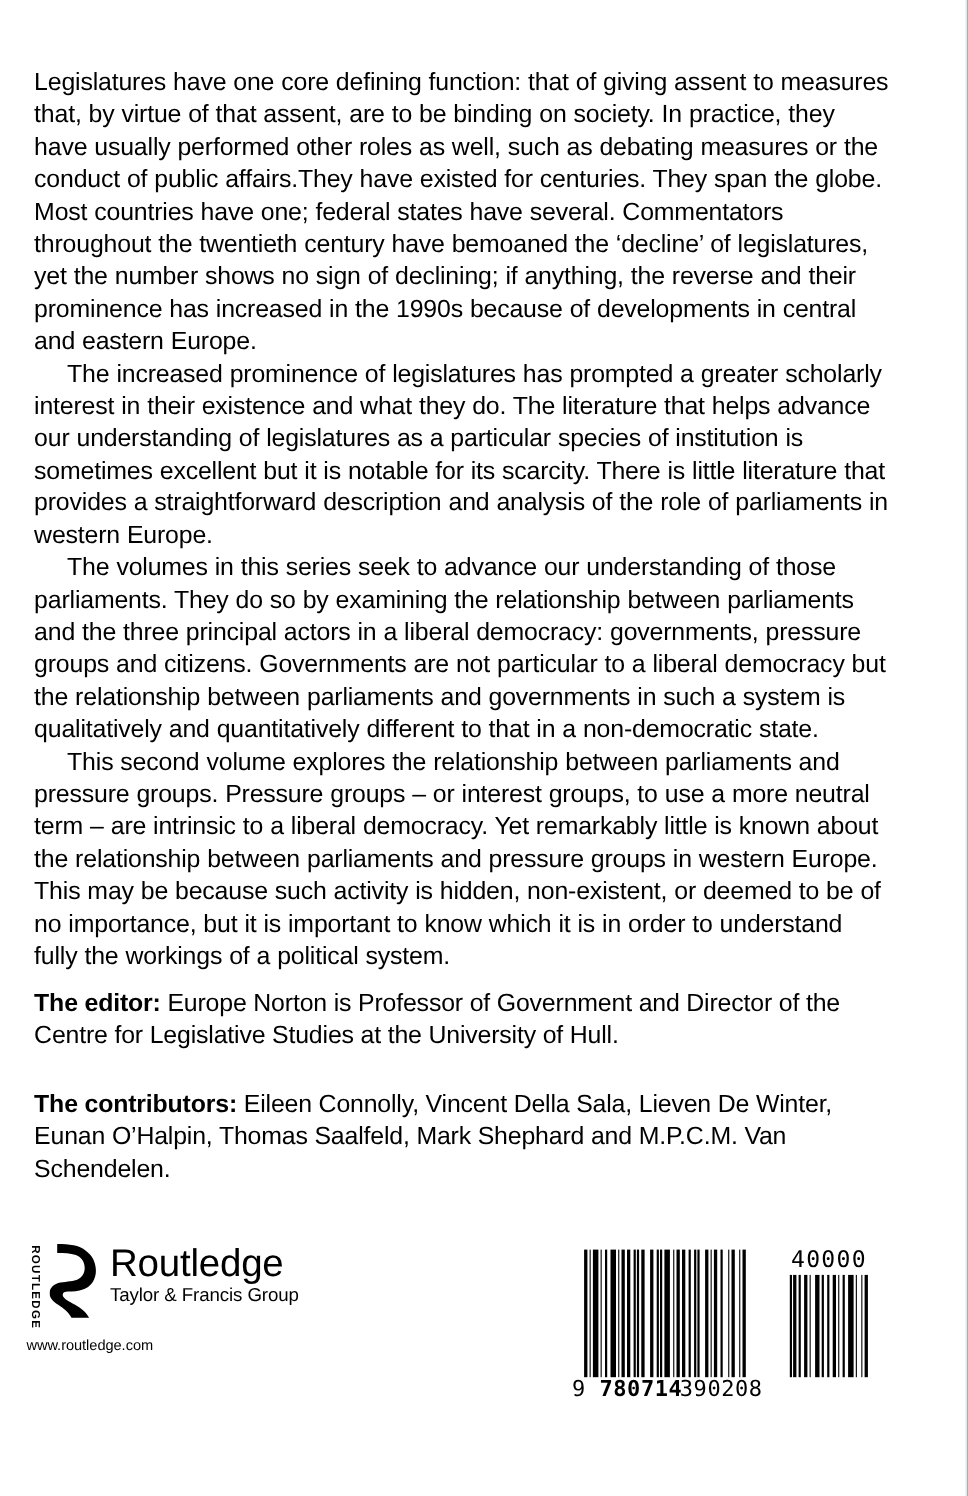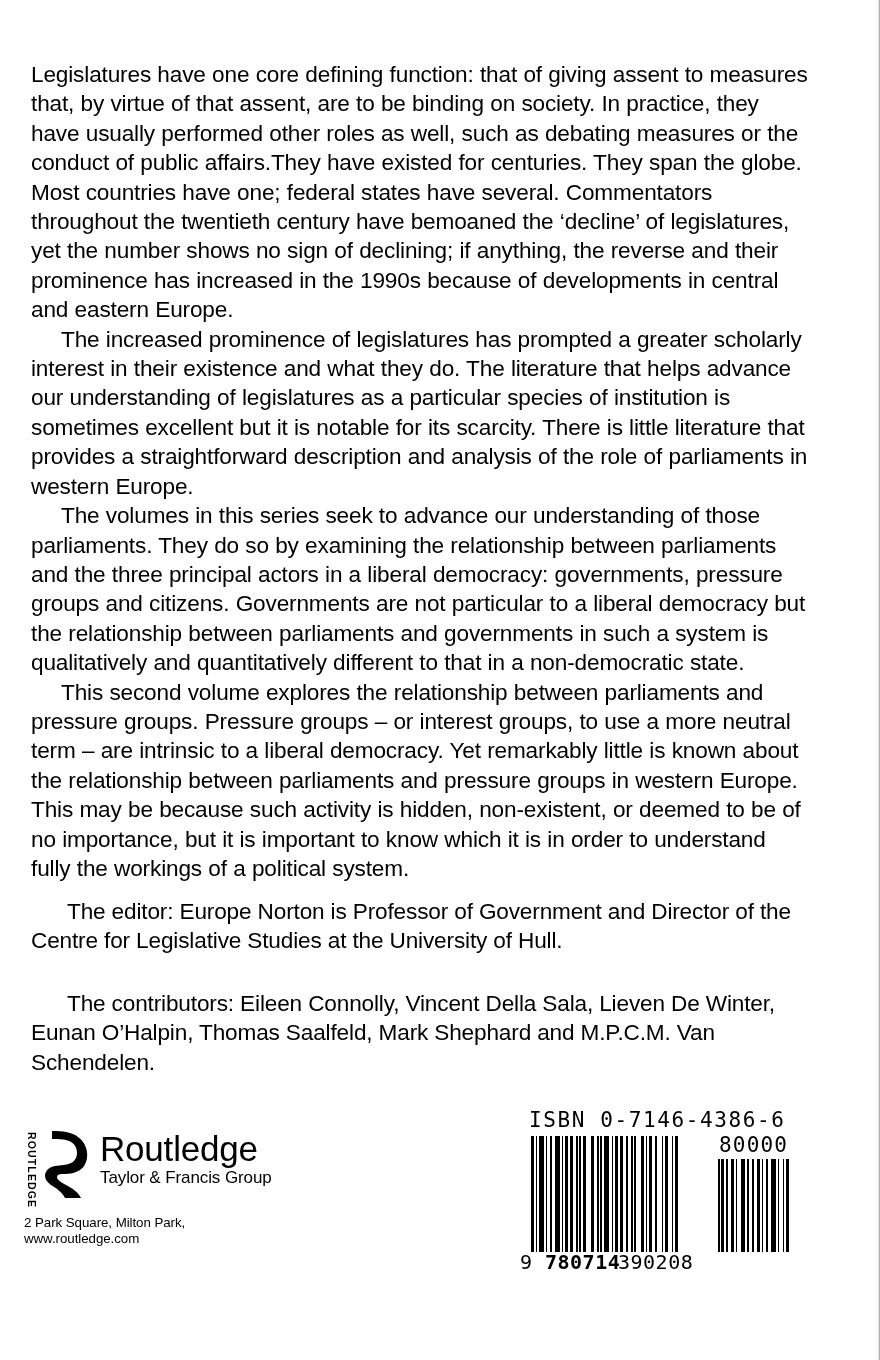--- a/index.html
+++ b/index.html
@@ -60,22 +60,21 @@
     top: 897px;
     width: 778px;
   }
   .credit-block {
     font-size: 22.6px;
     line-height: 29.4px;
     letter-spacing: -0.15px;
     margin: 0 0 33px 0;
   }
   .credit-label {
-    font-weight: normal;
-    margin-left: 36px;
+    font-weight: bold;
   }
 
   
   #publisher {
     position: absolute;
     left: 24px;
     top: 1128px;
     width: 300px;
   }
   #logo-row {
@@ -218,28 +217,26 @@
           <path fill="#fff" d="M18 12 C23 12 27 15 28 20 C29 24 27 28 24 30 L24 26
                  C24 23 23 21 21 20 L19 20 C19 18 18 16 18 14 Z"></path>
         </svg>
       </div>
       <div id="logo-words">
         <div id="logo-name">Routledge</div>
         <div id="logo-tagline">Taylor &amp; Francis Group</div>
       </div>
     </div>
     <div id="address">
-      <div>2 Park Square, Milton Park,</div>
       <div>www.routledge.com</div>
     </div>
   </div>
 
   <div id="barcode-area">
-    <div id="isbn-text">ISBN 0-7146-4386-6</div>
-    <div id="addon-text">80000</div>
+    <div id="addon-text">40000</div>
     <div class="bars" id="ean-bars">
         <span style="width: 3.24px; height: 116px; background: rgb(0, 0, 0);"></span>
         <span style="width: 1.62px; height: 116px; background: transparent;"></span>
         <span style="width: 1.62px; height: 116px; background: rgb(0, 0, 0);"></span>
         <span style="width: 1.62px; height: 116px; background: transparent;"></span>
         <span style="width: 4.86px; height: 116px; background: rgb(0, 0, 0);"></span>
         <span style="width: 1.62px; height: 116px; background: transparent;"></span>
         <span style="width: 1.62px; height: 116px; background: rgb(0, 0, 0);"></span>
         <span style="width: 3.24px; height: 116px; background: transparent;"></span>
         <span style="width: 1.62px; height: 116px; background: rgb(0, 0, 0);"></span>

